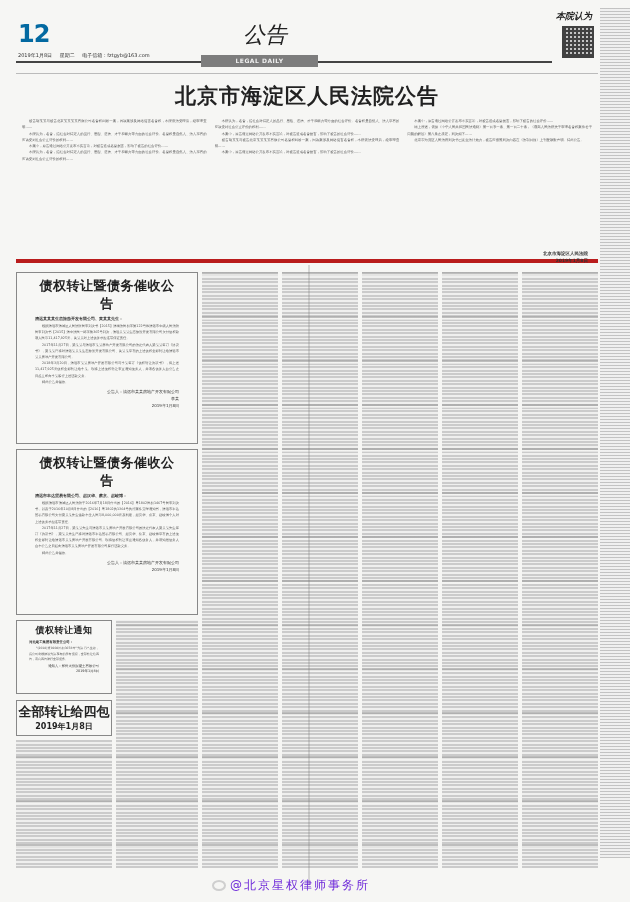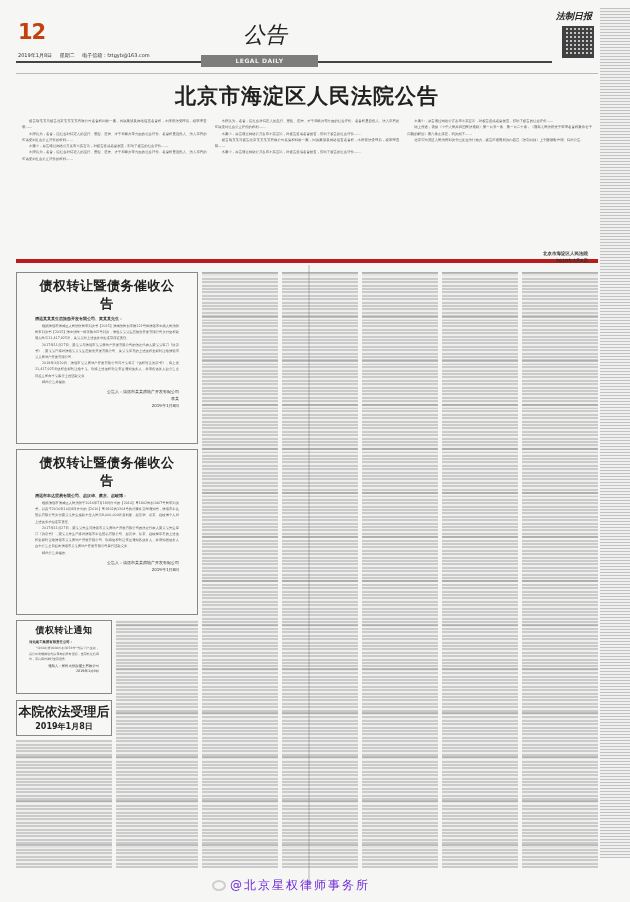--- a/index.html
+++ b/index.html
@@ -2,21 +2,21 @@
 <html><head>
 <meta charset="utf-8">
 <style>
   * { box-sizing: border-box; margin: 0; padding: 0; }
   html, body { width: 630px; height: 902px; overflow: hidden; background: #f4f4f2; }
   body { position: relative; font-family: "DejaVu Sans", sans-serif; color: #2a2a2a; }
 
   .page { position: absolute; left: 0; top: 0; width: 630px; height: 902px; background: #f6f6f4; }
 
   
-  .pagenum { position: absolute; left: 18px; top: 22px; font-family: "DejaVu Sans", sans-serif; font-weight: bold; font-size: 21px; letter-spacing: -1px; color: #c2410c; line-height: 1; }
+  .pagenum { position: absolute; left: 18px; top: 22px; font-family: "DejaVu Sans", sans-serif; font-weight: bold; font-size: 24px; letter-spacing: -1px; color: #0369a1; line-height: 1; }
   .dateline { position: absolute; left: 18px; top: 52px; font-size: 5px; color: #333; white-space: nowrap; }
   .dateline span { margin-right: 6px; }
   .rule-left { position: absolute; left: 16px; top: 61px; width: 186px; height: 2px; background: #444; }
   .rule-right { position: absolute; left: 318px; top: 61px; width: 234px; height: 2px; background: #444; }
   .section-title { position: absolute; left: 230px; top: 20px; width: 70px; text-align: center; font-family: "DejaVu Serif", serif; font-weight: normal; font-style: italic; font-size: 22px; color: #222; }
   .legal-daily-band { position: absolute; left: 201px; top: 55px; width: 117px; height: 12px; background: #7d7d7d; color: #f0f0f0; font-size: 6px; text-align: center; line-height: 12px; letter-spacing: 0.5px; font-weight: bold; }
   .paper-logo { position: absolute; left: 556px; top: 10px; font-family: "DejaVu Serif", serif; font-size: 9px; font-weight: bold; font-style: italic; color: #222; }
   .qr { position: absolute; left: 562px; top: 26px; width: 32px; height: 32px; background:
         repeating-linear-gradient(90deg, #222 0 2px, transparent 2px 4px),
         repeating-linear-gradient(0deg, #222 0 2px, #bbb 2px 4px); opacity: .85; border: 2px solid #222; }
@@ -68,21 +68,21 @@
   <div class="pagenum">12</div>
   <div class="dateline">
     <span>2019年1月8日</span>
     <span>星期二</span>
     <span style="margin-right:0">电子信箱：</span><span>fztgyb@163.com</span>
   </div>
   <div class="rule-left"></div>
   <div class="rule-right"></div>
   <div class="section-title">公告</div>
   <div class="legal-daily-band">LEGAL DAILY</div>
-  <div class="paper-logo">法制日报</div>
+  <div class="paper-logo">本院认为</div>
   <div class="qr"></div>
   <div class="right-edge"></div>
 
   <div class="court-box">
     <div class="court-title">北京市海淀区人民法院公告</div>
     <div class="court-cols">
       <div class="court-col">
         <p>被告胡某某与被告北京某某某某有限公司名誉权纠纷一案，因该案涉及网络侵害名誉权，本院依法受理后，经审理查明……</p>
         <p>本院认为，名誉，指社会对特定人的品行、思想、道德、才干和能力等方面的社会评价。名誉权是自然人、法人享有的应该受到社会公正评价的权利……</p>
         <p>本案中，原告通过网络公开发布不实言论，对被告造成名誉损害，影响了被告的社会评价……</p>
@@ -142,21 +142,21 @@
     <div class="body">
       <p>"(2018)冀0108民初3078号"判决书已生效，我公司将根据该判决享有的所有债权，全部转让给四包，请向四包履行全部债务。</p>
     </div>
     <div class="sign" style="font-size:3.4px;line-height:5.5px;margin-top:1px">
       <div>通知人：郑州天悦混凝土有限公司</div>
       <div>2019年1月8日</div>
     </div>
   </div>
 
   <div class="court-badge">
-    <div class="t1">本院依法受理后</div>
+    <div class="t1">全部转让给四包</div>
     <div class="t2">2019年1月8日</div>
   </div>
 
   <div class="dense" style="left:16px; top:740px; width:96px; height:128px;"></div>
   <div class="dense" style="left:116px; top:620px; width:82px; height:248px;"></div>
   <div class="dense" style="left:202px; top:272px; width:76px; height:596px;"></div>
   <div class="dense" style="left:282px; top:272px; width:76px; height:596px;"></div>
   <div class="dense" style="left:362px; top:272px; width:76px; height:596px;"></div>
   <div class="dense" style="left:442px; top:272px; width:76px; height:596px;"></div>
   <div class="dense" style="left:522px; top:272px; width:76px; height:596px;"></div>

